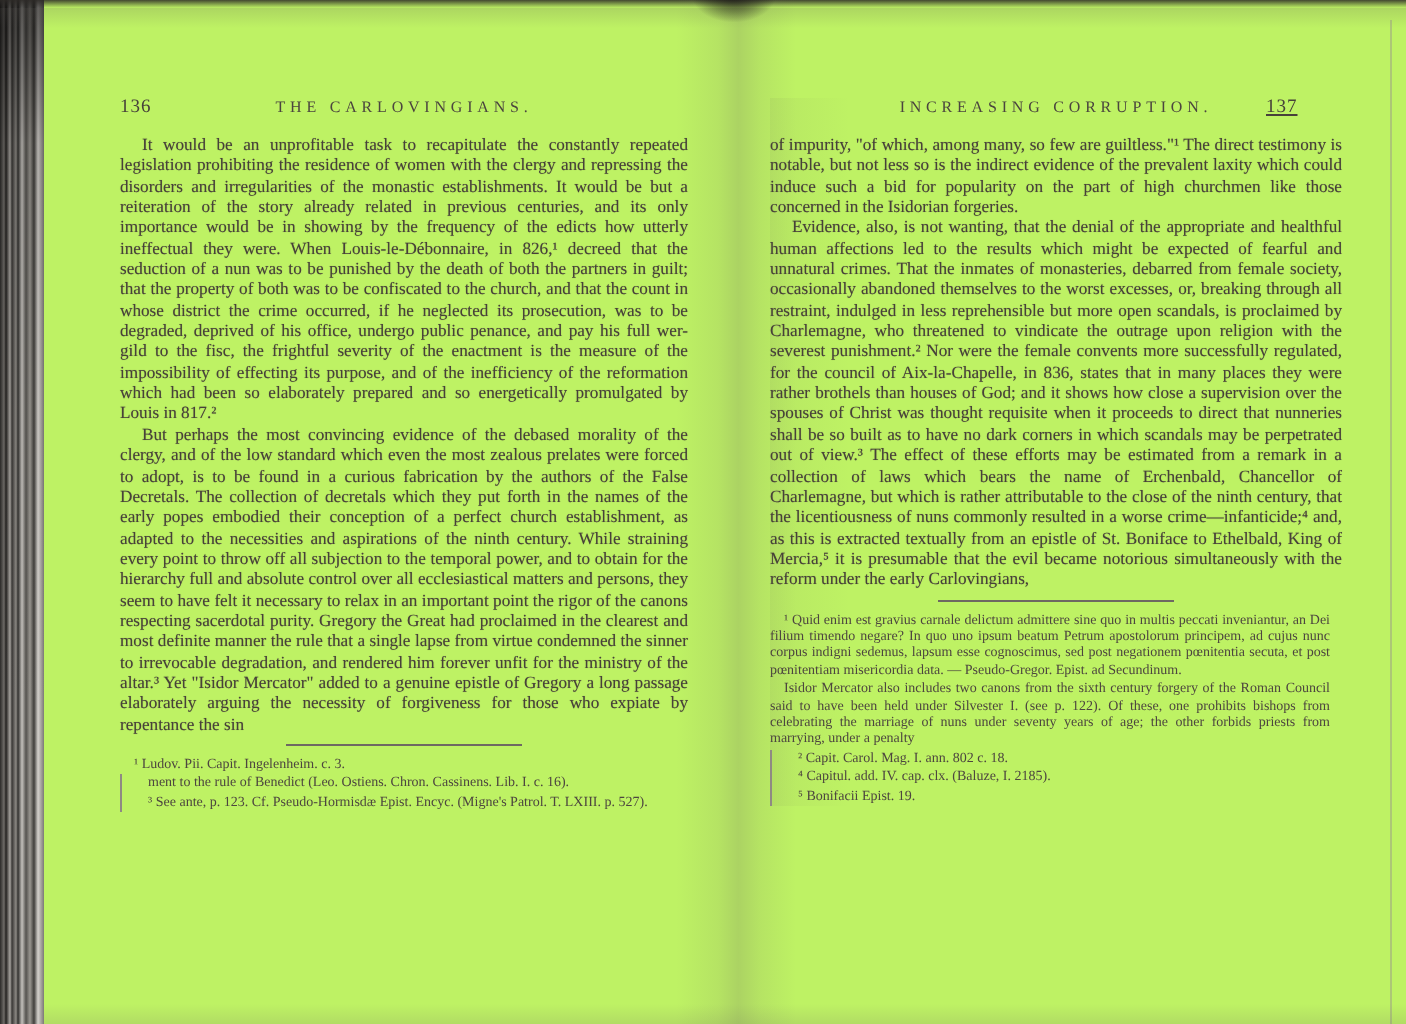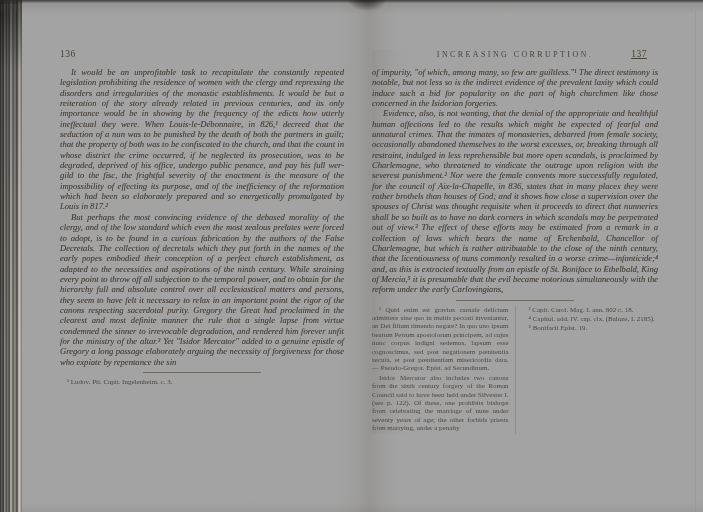--- a/index.html
+++ b/index.html
@@ -3,21 +3,21 @@
 <meta charset="utf-8">
 <style>
   html, body { margin: 0; padding: 0; background: #d8d6d2; }
   * { box-sizing: border-box; }
 
   .photo {
     position: relative;
     width: 703px;
     height: 512px;
     overflow: hidden;
-    background: #a3a3a3;
+    background: #bef264;
     font-family: "Liberation Serif", "DejaVu Serif", serif;
     color: #443e38;
   }
 
   
   .book-edge-left {
     position: absolute; left: 0; top: 0; width: 22px; height: 100%;
     background:
       linear-gradient(180deg, rgba(0,0,0,0.55) 0%, rgba(0,0,0,0.15) 14%, rgba(0,0,0,0.05) 40%, rgba(0,0,0,0) 70%),
       repeating-linear-gradient(90deg,
@@ -56,65 +56,65 @@
   .bottom-fade {
     position: absolute; left: 22px; right: 0; bottom: 0; height: 10px;
     background: linear-gradient(0deg, rgba(110,106,100,0.16), rgba(110,106,100,0));
   }
 
   .page {
     position: absolute; top: 49px;
   }
   .page-left  { left: 60px;  width: 284px; }
   .page-right {
-    left: 372px; width: 286px;
+    left: 385px; width: 286px;
     background: linear-gradient(90deg, rgba(95,90,85,0.07), rgba(95,90,85,0) 14%);
   }
 
   .page-header {
     display: grid;
     grid-template-columns: 38px 1fr 38px;
     align-items: baseline;
     margin-bottom: 8px;
   }
   .page-num {
     font-size: 9.5px; letter-spacing: 0.5px; color: #47413a;
   }
   .page-left .page-num  { text-align: left;  grid-column: 1; }
-  .page-right .page-num { text-align: center; grid-column: 3; text-decoration: underline; }
+  .page-right .page-num { text-align: left; grid-column: 3; text-decoration: underline; }
   .running-head {
     grid-column: 2;
     text-align: center;
     font-size: 8px;
     letter-spacing: 2.4px;
     color: #4b453e;
     white-space: nowrap;
   }
 
   .body-text p {
     margin: 0;
     font-size: 8.6px;
     line-height: 10.35px;
     text-align: justify;
     text-indent: 11px;
     color: #474139;
     text-shadow: 0 0 0.5px rgba(70,64,57,0.45);
-    font-style: italic;
   }
   .page-right .body-text p:first-child { text-indent: 0; }
 
   .footnote-separator {
     width: 118px;
     margin: 5px auto 5px auto;
     border-top: 1px solid #6e6962;
     height: 0;
   }
 
   .footnotes {
     display: flex;
+    flex-direction: column;
   }
   .fn-col {
     flex: 1 1 0;
     font-size: 7px;
     line-height: 8.4px;
     text-align: justify;
     color: #4d463f;
   }
   .fn-col-1 { padding-right: 6px; }
   .fn-col-2 { border-left: 1px solid #8f8a83; padding-left: 6px; }
@@ -129,29 +129,34 @@
   <div class="top-edge-shadow"></div>
   <div class="top-edge-fade"></div>
   <div class="gutter-shadow"></div>
   <div class="spine-top-notch"></div>
   <div class="page-edge-right"></div>
   <div class="bottom-fade"></div>
 
   <div class="page page-left">
     <div class="page-header">
       <span class="page-num">136</span>
+      <span class="running-head">THE CARLOVINGIANS.</span>
     </div>
     <div class="body-text">
         <p>It would be an unprofitable task to recapitulate the constantly repeated legislation prohibiting the residence of women with the clergy and repressing the disorders and irregularities of the monastic establishments.  It would be but a reiteration of the story already related in previous centuries, and its only importance would be in showing by the frequency of the edicts how utterly ineffectual they were.  When Louis-le-Débonnaire, in 826,¹ decreed that the seduction of a nun was to be punished by the death of both the partners in guilt; that the property of both was to be confiscated to the church, and that the count in whose district the crime occurred, if he neglected its prosecution, was to be degraded, deprived of his office, undergo public penance, and pay his full wer-gild to the fisc, the frightful severity of the enactment is the measure of the impossibility of effecting its purpose, and of the inefficiency of the reformation which had been so elaborately prepared and so energetically promulgated by Louis in 817.²</p>
         <p>But perhaps the most convincing evidence of the debased morality of the clergy, and of the low standard which even the most zealous prelates were forced to adopt, is to be found in a curious fabrication by the authors of the False Decretals.  The collection of decretals which they put forth in the names of the early popes embodied their conception of a perfect church establishment, as adapted to the necessities and aspirations of the ninth century.  While straining every point to throw off all subjection to the temporal power, and to obtain for the hierarchy full and absolute control over all ecclesiastical matters and persons, they seem to have felt it necessary to relax in an important point the rigor of the canons respecting sacerdotal purity.  Gregory the Great had proclaimed in the clearest and most definite manner the rule that a single lapse from virtue condemned the sinner to irrevocable degradation, and rendered him forever unfit for the ministry of the altar.³  Yet "Isidor Mercator" added to a genuine epistle of Gregory a long passage elaborately arguing the necessity of forgiveness for those who expiate by repentance the sin</p>
       </div>
     <div class="footnote-separator"></div>
     <div class="footnotes">
       <div class="fn-col fn-col-1">
           <p>¹ Ludov. Pii. Capit. Ingelenheim. c. 3.</p>
+        </div>
+      <div class="fn-col fn-col-2">
+          <p>ment to the rule of Benedict (Leo. Ostiens. Chron. Cassinens. Lib. I. c. 16).</p>
+          <p>³ See ante, p. 123.  Cf. Pseudo-Hormisdæ Epist. Encyc. (Migne's Patrol. T. LXIII. p. 527).</p>
         </div>
     </div>
   </div>
 
   <div class="page page-right">
     <div class="page-header">
       <span class="running-head">INCREASING CORRUPTION.</span>
       <span class="page-num">137</span>
     </div>
     <div class="body-text">

